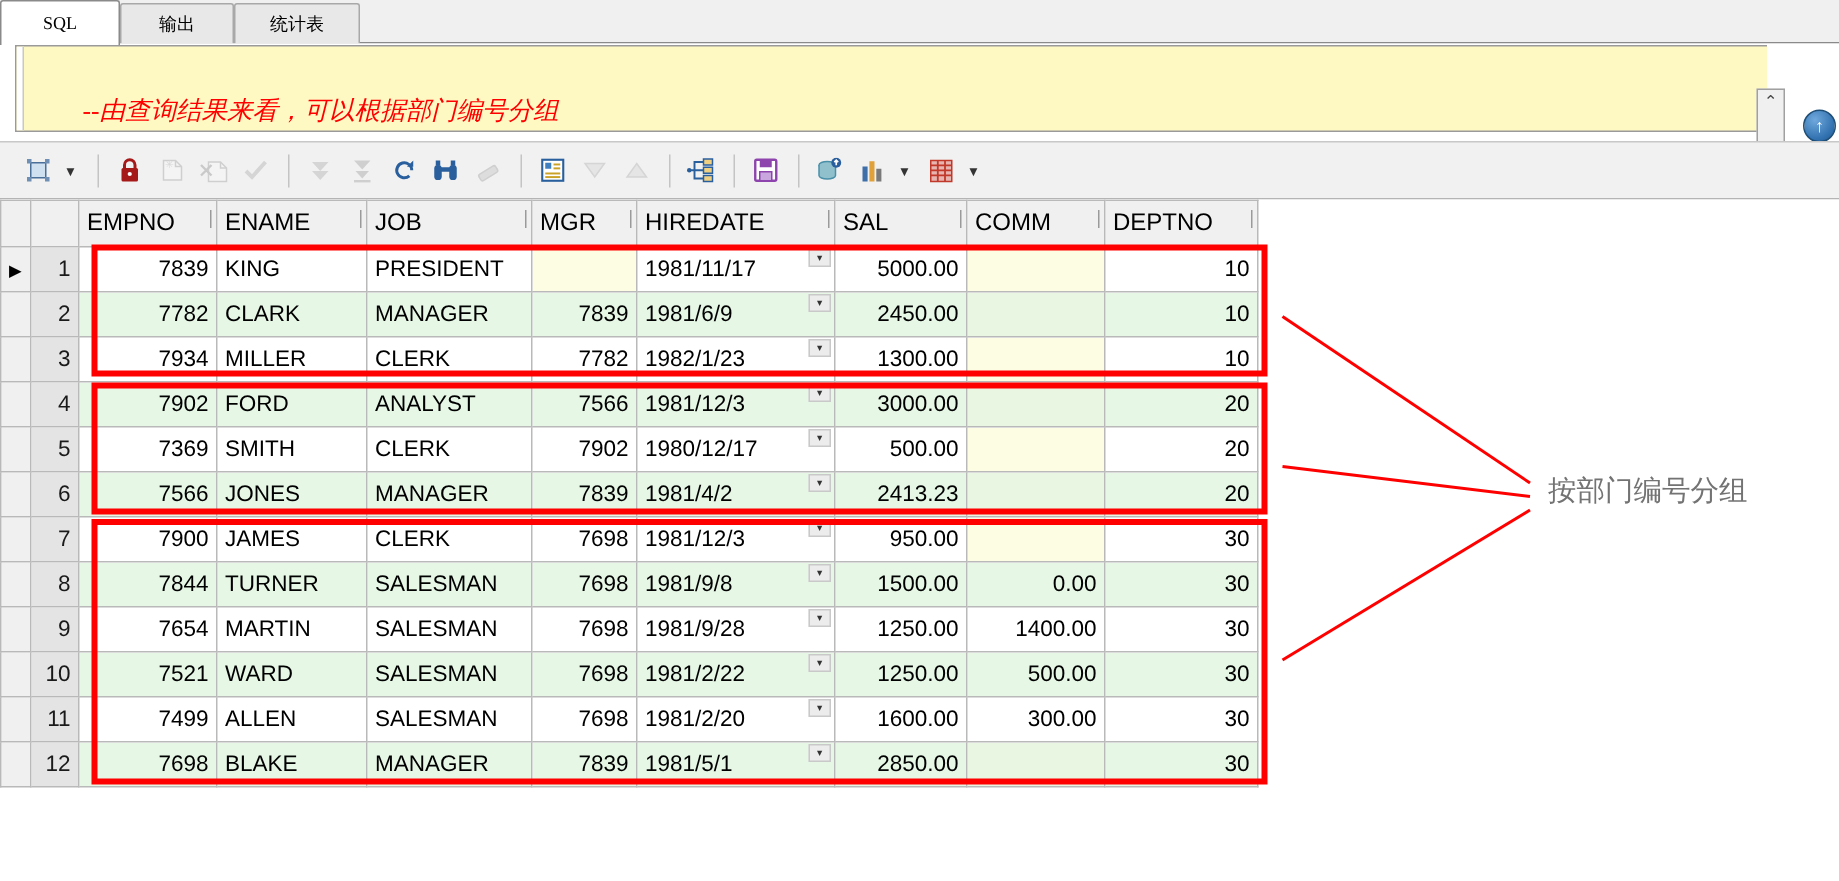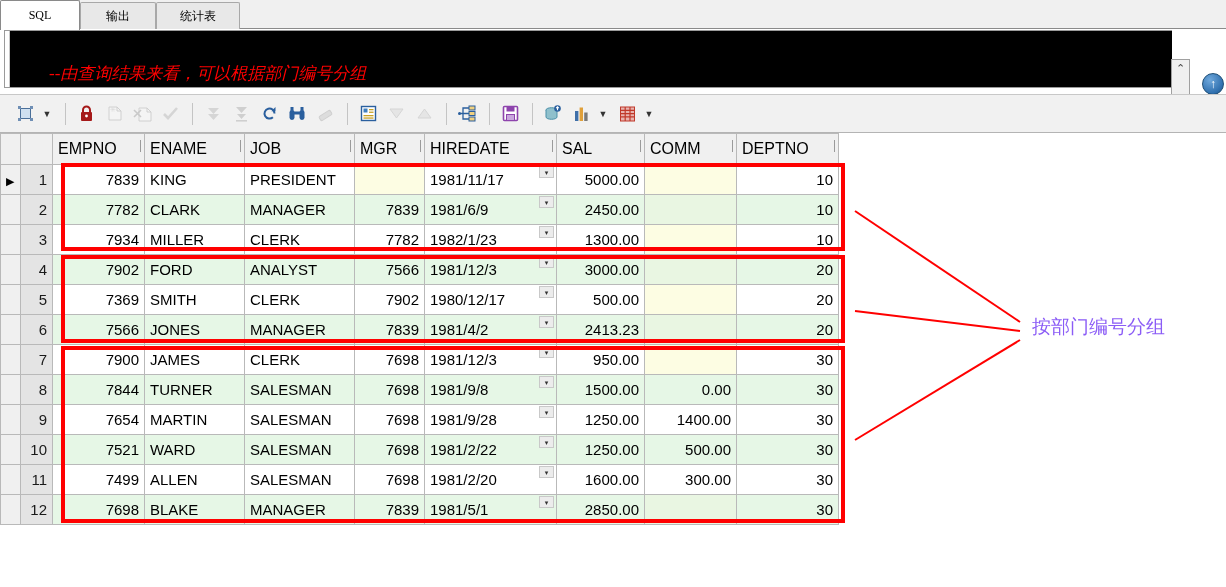--- a/index.html
+++ b/index.html
@@ -42,24 +42,24 @@
   .tab-out{left:80px;width:76px;}
   .tab-stat{left:156px;width:84px;font-family:Liberation Serif, serif;}
 
   
   .editor-wrap{
     position:absolute;left:0;top:29px;width:1226px;height:65px;
     background:#ffffff;
     box-sizing:border-box;
   }
   .editor{
-    position:absolute;left:4px;top:1px;width:1168px;height:58px;
+    position:absolute;left:10px;top:1px;width:1168px;height:58px;
     border:1px solid #9a9a9a;
     border-right:none;
-    background:#000000;
+    background:#fef9c3;
     box-sizing:border-box;
     padding:2px 0 0 6px;
     overflow:hidden;
   }
   .editor .gutter{
     position:absolute;left:0;top:0;width:4px;height:100%;
     border-right:1px solid #c8c8c8;
     background:#fff;
   }
   .code-line{
@@ -182,21 +182,21 @@
   .redbox{
     position:absolute;
     border:4px solid #ff0000;
     box-sizing:border-box;
   }
   .box1{left:61px;top:163px;width:784px;height:88px;}
   .box2{left:61px;top:255px;width:784px;height:88px;}
   .box3{left:61px;top:346px;width:784px;height:177px;}
   .annlabel{
     position:absolute;left:1032px;top:314px;
-    color:#8b5cf6;
+    color:#737373;
     font-family:"DejaVu Sans", sans-serif;
     font-size:19px;
     white-space:nowrap;
   }
   .watermark{
     position:absolute;left:975px;top:558px;
     color:#e4e4e4;
     font-size:13px;
     font-family:"Liberation Sans", sans-serif;
     white-space:nowrap;

